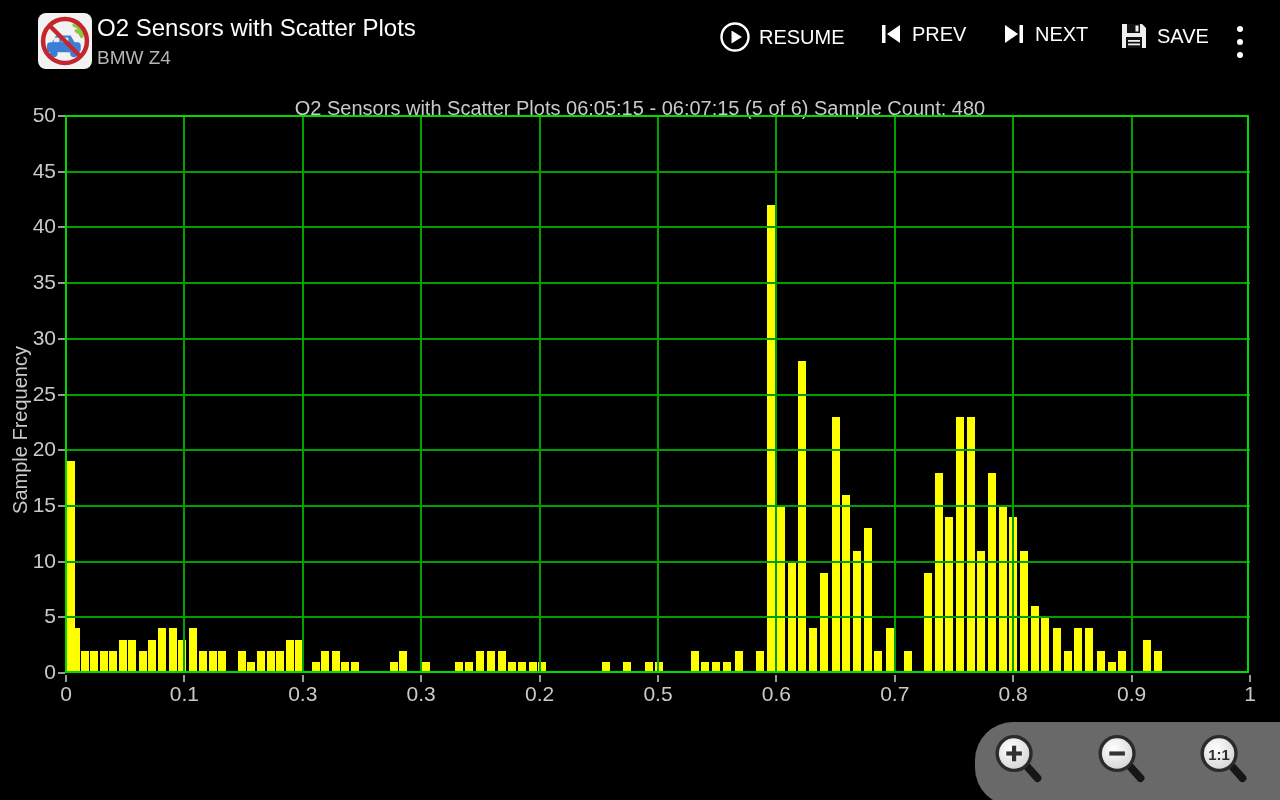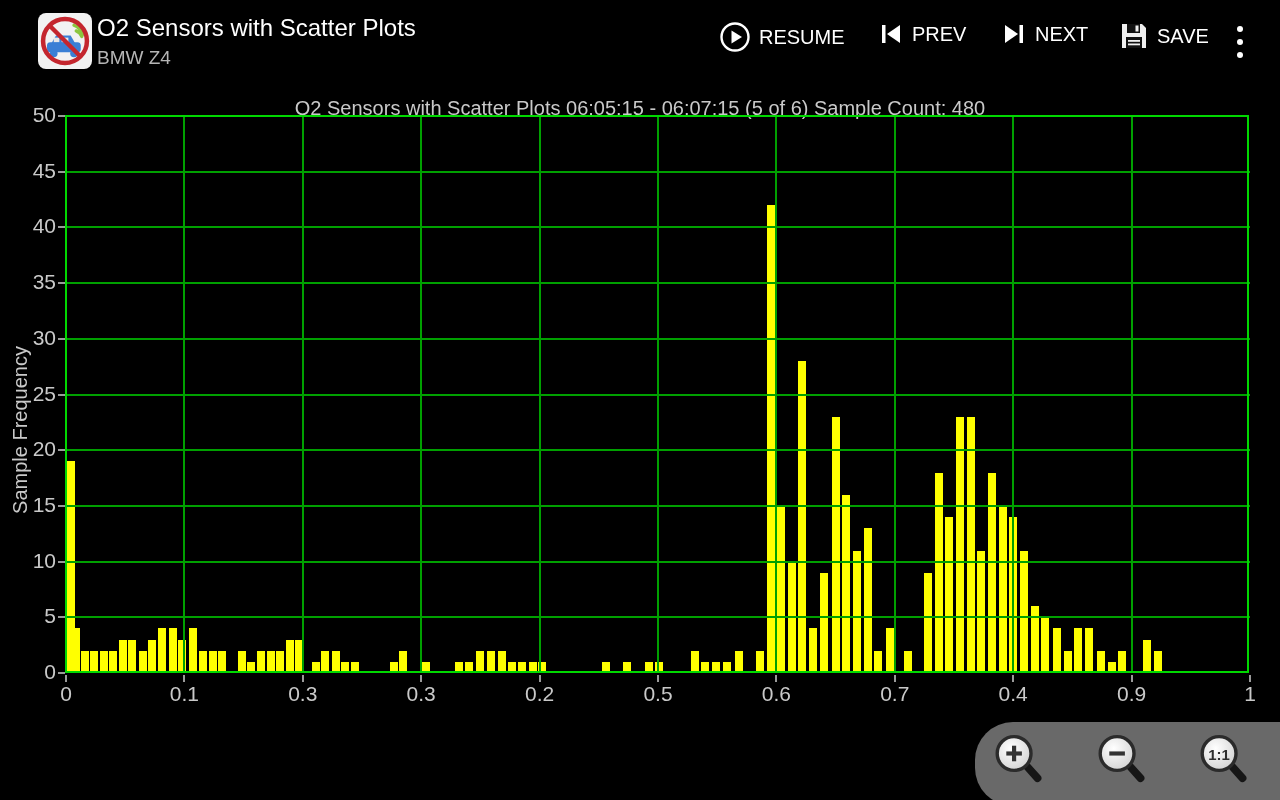--- a/index.html
+++ b/index.html
@@ -231,21 +231,21 @@
       <div class="xtickmark" style="position: absolute; left: 657px; top: 675px;"></div>
       <div class="xlabel" style="position: absolute; left: 628px; top: 682px;">0.5</div>
       <div class="vgrid" style="position: absolute; left: 775.4px; top: 116px; height: 557px;"></div>
       <div class="xtickmark" style="position: absolute; left: 775.4px; top: 675px;"></div>
       <div class="xlabel" style="position: absolute; left: 746.4px; top: 682px;">0.6</div>
       <div class="vgrid" style="position: absolute; left: 893.8px; top: 116px; height: 557px;"></div>
       <div class="xtickmark" style="position: absolute; left: 893.8px; top: 675px;"></div>
       <div class="xlabel" style="position: absolute; left: 864.8px; top: 682px;">0.7</div>
       <div class="vgrid" style="position: absolute; left: 1012.2px; top: 116px; height: 557px;"></div>
       <div class="xtickmark" style="position: absolute; left: 1012.2px; top: 675px;"></div>
-      <div class="xlabel" style="position: absolute; left: 983.2px; top: 682px;">0.4</div>
+      <div class="xlabel" style="position: absolute; left: 983.2px; top: 682px;">0.8</div>
       <div class="vgrid" style="position: absolute; left: 1130.6px; top: 116px; height: 557px;"></div>
       <div class="xtickmark" style="position: absolute; left: 1130.6px; top: 675px;"></div>
       <div class="xlabel" style="position: absolute; left: 1101.6px; top: 682px;">0.9</div>
       <div class="xtickmark" style="position: absolute; left: 1249px; top: 675px;"></div>
       <div class="xlabel" style="position: absolute; left: 1220px; top: 682px;">1</div>
       <div class="ytickmark" style="position: absolute; left: 58px; top: 672px;"></div>
       <div class="ylabel-tick" style="position: absolute; left: 6px; top: 660px;">0</div>
       <div class="hgrid" style="position: absolute; left: 66px; top: 616.3px; width: 1184px;"></div>
       <div class="ytickmark" style="position: absolute; left: 58px; top: 616.3px;"></div>
       <div class="ylabel-tick" style="position: absolute; left: 6px; top: 604.3px;">5</div>

